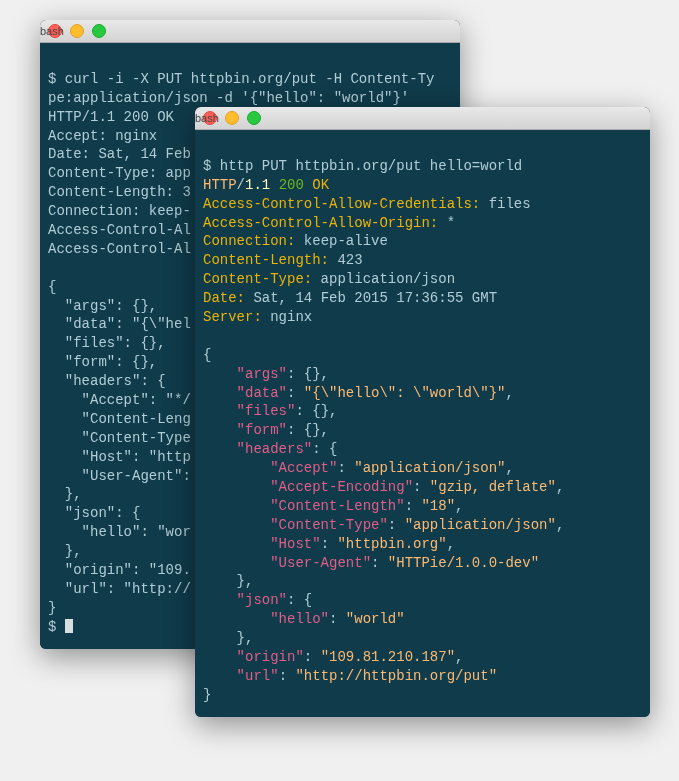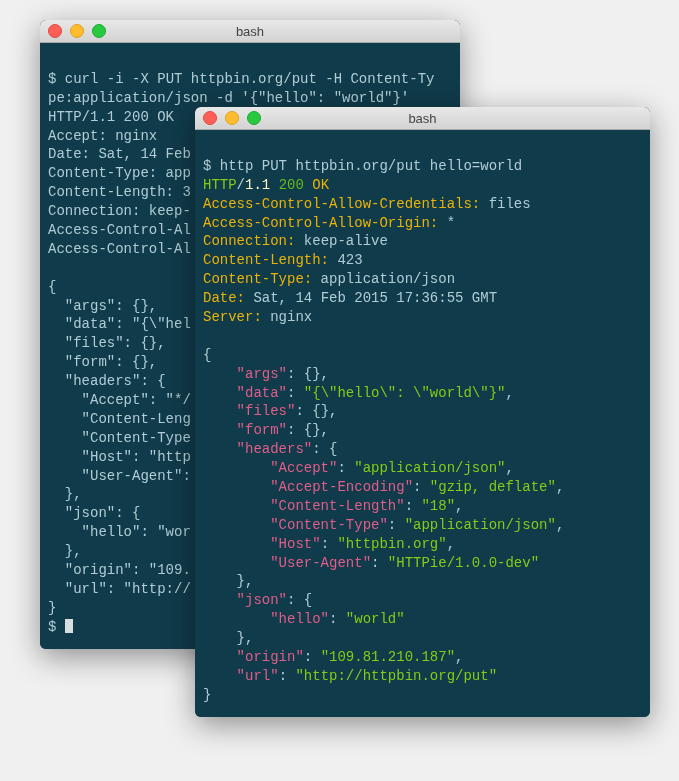--- a/index.html
+++ b/index.html
@@ -36,38 +36,37 @@
     width: 12px;
     height: 12px;
     border-radius: 50%;
   }
   .dot.red { background: #ff5f57; border:1px solid #e1483f;}
   .dot.yellow { background: #ffbd2e; border:1px solid #dfa023;}
   .dot.green { background: #28c940; border:1px solid #1ba82f;}
   .title {
     position: absolute;
     left: 0; right: 0;
-    text-align: center;
     font-family: -apple-system, "Helvetica Neue", Arial, sans-serif;
-    font-size: 13px;
+    font-size: 11px;
     color: #444;
     pointer-events: none;
   }
   .term {
     background: #103b4a;
     color: #cfd8dc;
     padding: 8px 8px 12px 8px;
     font-size: 14px;
     line-height: 1.35;
     white-space: pre;
     overflow: hidden;
   }
   .plain { color: #b0cdd6; }
   .c-yellow { color: #eab308; }
-  .c-bluekey { color: #84cc16; text-align: right; }
+  .c-bluekey { color: #fdba74; text-align: right; }
   .c-cyan { color: #fef9c3; }
   .c-green { color: #6fb81d; margin-top: 45px; }
   .c-pink { color: #e25d89; }
   .cursor {
     display:inline-block;
     width:8px; height:14px;
     background:#d6dee0;
     vertical-align: -2px;
   }
   #win1 { left: 40px; top: 20px; width: 420px; }

